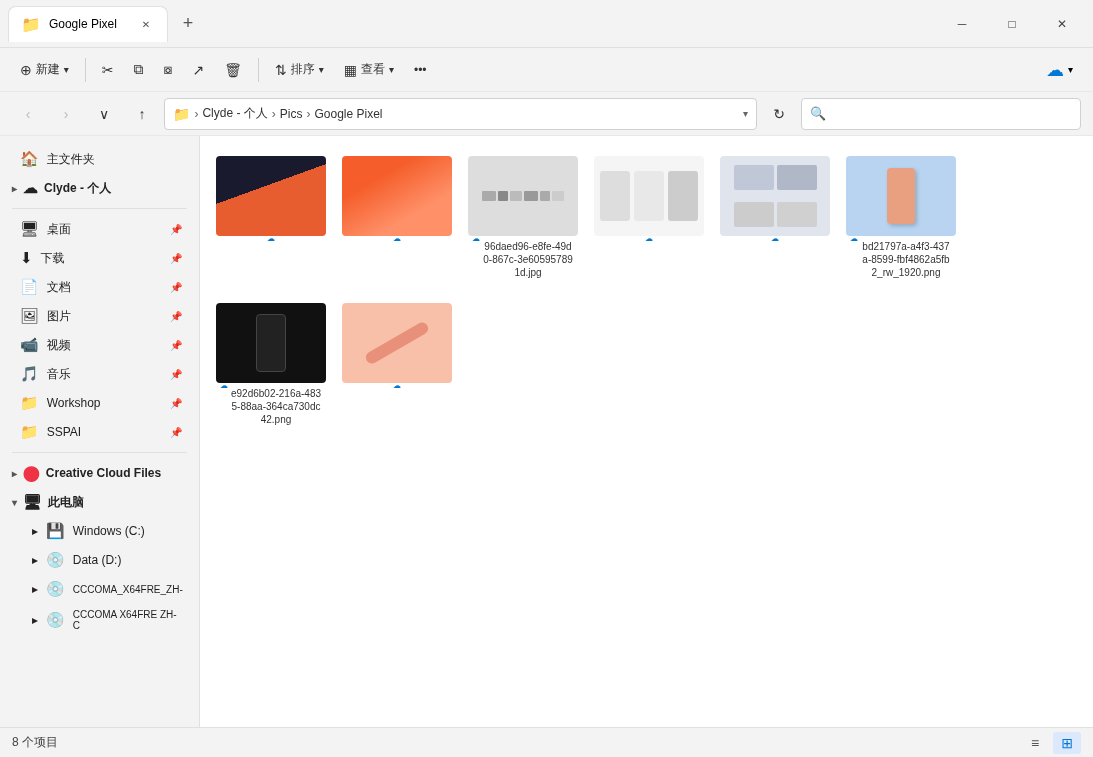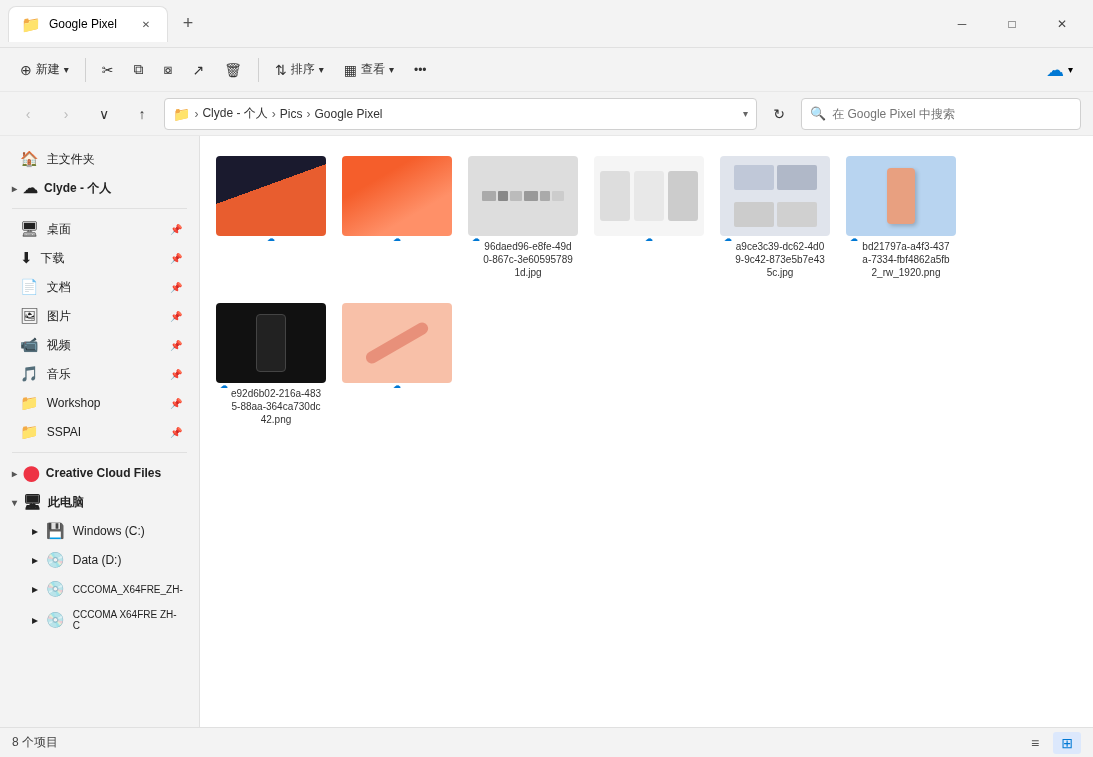--- a/index.html
+++ b/index.html
@@ -388,21 +388,20 @@
     <span class="breadcrumb-item">Pics</span>
     <span class="breadcrumb-sep">›</span>
     <span class="breadcrumb-item active">Google Pixel</span>
     <span class="bc-dropdown">▾</span>
   </div>
   <div class="refresh-btn">
     <span>↻</span>
   </div>
   <div class="search-box">
     <span class="search-icon">🔍</span>
-    <input class="search-input" placeholder="在 Google Pixel 中搜索" style="">
   </div>
 </div>
 
 <div class="main">
 
   <div class="sidebar">
 
     <div class="sidebar-item">
       <span class="si-icon">🏠</span>
       <span class="si-label">主文件夹</span>
@@ -543,32 +542,31 @@
           <div class="file-thumb">
             <div style="width:100%;height:100%;background:#e0e4ec;display:flex;align-items:center;justify-content:center;flex-wrap:wrap;gap:3px;padding:4px;">
       <div style="width:40px;height:25px;background:#c0c8d8;border-radius:2px;"></div>
       <div style="width:40px;height:25px;background:#b0b8c8;border-radius:2px;"></div>
       <div style="width:40px;height:25px;background:#ccc;border-radius:2px;"></div>
       <div style="width:40px;height:25px;background:#d0d0d0;border-radius:2px;"></div>
     </div>
           </div>
           <div class="file-name-row">
             <span class="cloud-badge">☁</span>
-            <span class="file-name">a9ce3c39-dc62-4d09-9c42-873e5b7e435c.jpg</span>
           </div>
         </div>
         <div class="file-item">
           <div class="file-thumb">
             <div style="width:100%;height:100%;background:#b8d4f0;display:flex;align-items:center;justify-content:center;">
       <div style="width:28px;height:56px;background:#e8a080;border-radius:4px;box-shadow:2px 2px 4px rgba(0,0,0,0.2);"></div>
     </div>
           </div>
           <div class="file-name-row">
             <span class="cloud-badge">☁</span>
-            <span class="file-name">bd21797a-a4f3-437a-7334-fbf4862a5fb2_rw_1920.png</span>
+            <span class="file-name">bd21797a-a4f3-437a-8599-fbf4862a5fb2_rw_1920.png</span>
           </div>
         </div>
         <div class="file-item">
           <div class="file-thumb">
             <div style="width:100%;height:100%;background:#111;display:flex;align-items:center;justify-content:center;">
       <div style="width:30px;height:58px;background:#222;border-radius:4px;border:1px solid #444;"></div>
     </div>
           </div>
           <div class="file-name-row">
             <span class="cloud-badge">☁</span>

